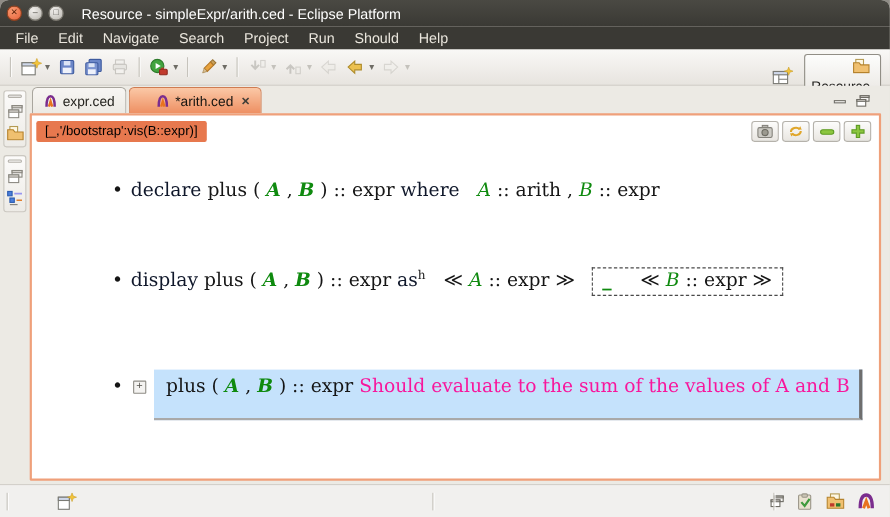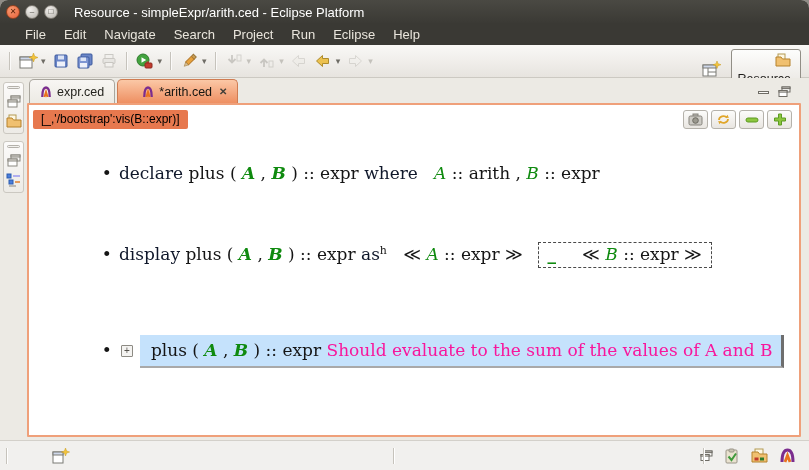--- a/index.html
+++ b/index.html
@@ -10,21 +10,21 @@
 
   
   .titlebar { flex:0 0 24px; background:linear-gradient(#4a4943,#3a3934); display:flex; align-items:center; }
   .wbtn { width:14px; height:14px; border-radius:50%; display:flex; align-items:center; justify-content:center;
           font-size:8px; line-height:8px; }
   .wbtn.close { margin-left:6px; background:radial-gradient(circle at 35% 30%,#f89a70,#e7613a); border:1px solid #93421f; color:#571f07; }
   .wbtn.min,.wbtn.max { margin-left:5px; background:radial-gradient(circle at 35% 30%,#f1efec,#b7b4ad); border:1px solid #7c7971; color:#4c4a44; }
   .title-text { color:#ffffff; font-weight:normal; font-size:13px; margin-left:16px; }
 
   
-  .menubar { flex:0 0 21px; background:#3a3934; display:flex; align-items:center; padding-left:16px; }
+  .menubar { flex:0 0 21px; background:#3a3934; display:flex; align-items:center; padding-left:5px; }
   .menu-item { color:#e9e5dc; font-size:13px; padding:2px 9px; cursor:default; }
 
   
   .toolbar { flex:0 0 33px; background:linear-gradient(#f9f8f6,#e7e4df); border-bottom:1px solid #ccc9c2;
              display:flex; align-items:center; position:relative; padding-left:4px; }
   .tb-handle { width:2px; height:18px; border-left:1px solid #c6c3bc; border-right:1px solid #fbfaf9; margin:0 5px; }
   .tb-btn { height:24px; min-width:22px; display:flex; align-items:center; justify-content:center; margin:0 1px; border-radius:3px; }
   .tb-btn.disabled svg { opacity:.4; }
   .dd { font-size:9px; color:#6e6c65; margin:0 3px 0 1px; }
   .dd.disabled { color:#c4c2bc; }
@@ -65,21 +65,21 @@
   .tk-varb{ color:#0f8a0f; font-weight:bold; font-style:italic; }
   .tk-vari{ color:#0f8a0f; font-style:italic; }
   .tk-sup { font-size:11px; vertical-align:6px; }
   .hole-box { display:inline-block; border:1px dashed #4a4a4a; padding:0 9px 1px 9px; margin-left:4px; line-height:23px; }
   .hole-underscore { color:#0f8a0f; font-weight:bold; margin-right:26px; }
   .line-eval { margin-top:7px; line-height:33px; }
   .expander { display:inline-flex; width:12px; height:12px; border:1px solid #8d8b84; background:#f4f3f1;
               color:#55534d; font-size:10px; line-height:10px; align-items:center; justify-content:center;
               margin:0 7px 0 2px; border-radius:1px; vertical-align:2px; font-family:"Liberation Sans",sans-serif; }
   .eval-box { display:inline-block; background:#c5e2fc; border-right:3px solid #6e6e6e; border-bottom:2px solid #a9a9a9;
-              padding:2px 9px 3px 11px; line-height:26px; }
+              padding:2px 9px 16px 11px; line-height:26px; }
   .tk-note { color:#f8169c; }
 
   
   .statusbar { flex:0 0 30px; background:#f1f0ee; border-top:1px solid #d3d0ca; display:flex; align-items:center; position:relative; }
   .sb-handle { width:2px; height:16px; border-left:1px solid #c6c3bc; border-right:1px solid #ffffff; margin:0 6px; }
   .sb-handle.abs { position:absolute; top:7px; margin:0; }
   .sb-left-icon { margin-left:38px; display:flex; align-items:center; }
   .sb-right { margin-left:auto; display:flex; align-items:center; gap:11px; padding-right:13px; }
 </style>
 </head>
@@ -100,21 +100,21 @@
     <span class="title-text">Resource - simpleExpr/arith.ced - Eclipse Platform</span>
   </div>
 
   <div class="menubar">
     <span class="menu-item">File</span>
     <span class="menu-item">Edit</span>
     <span class="menu-item">Navigate</span>
     <span class="menu-item">Search</span>
     <span class="menu-item">Project</span>
     <span class="menu-item">Run</span>
-    <span class="menu-item">Eclipse</span>
+    <span class="menu-item">Should</span>
     <span class="menu-item">Help</span>
   </div>
 
   <div class="toolbar">
     <span class="tb-handle"></span>
 
     <span class="tb-btn">
       <svg width="19" height="17" viewBox="0 0 19 17">
         <rect x="1" y="4" width="12" height="11" fill="#ffffff" stroke="#7a7a74"></rect>
         <rect x="1" y="4" width="12" height="3" fill="#cfd8ea" stroke="#7a7a74"></rect>

